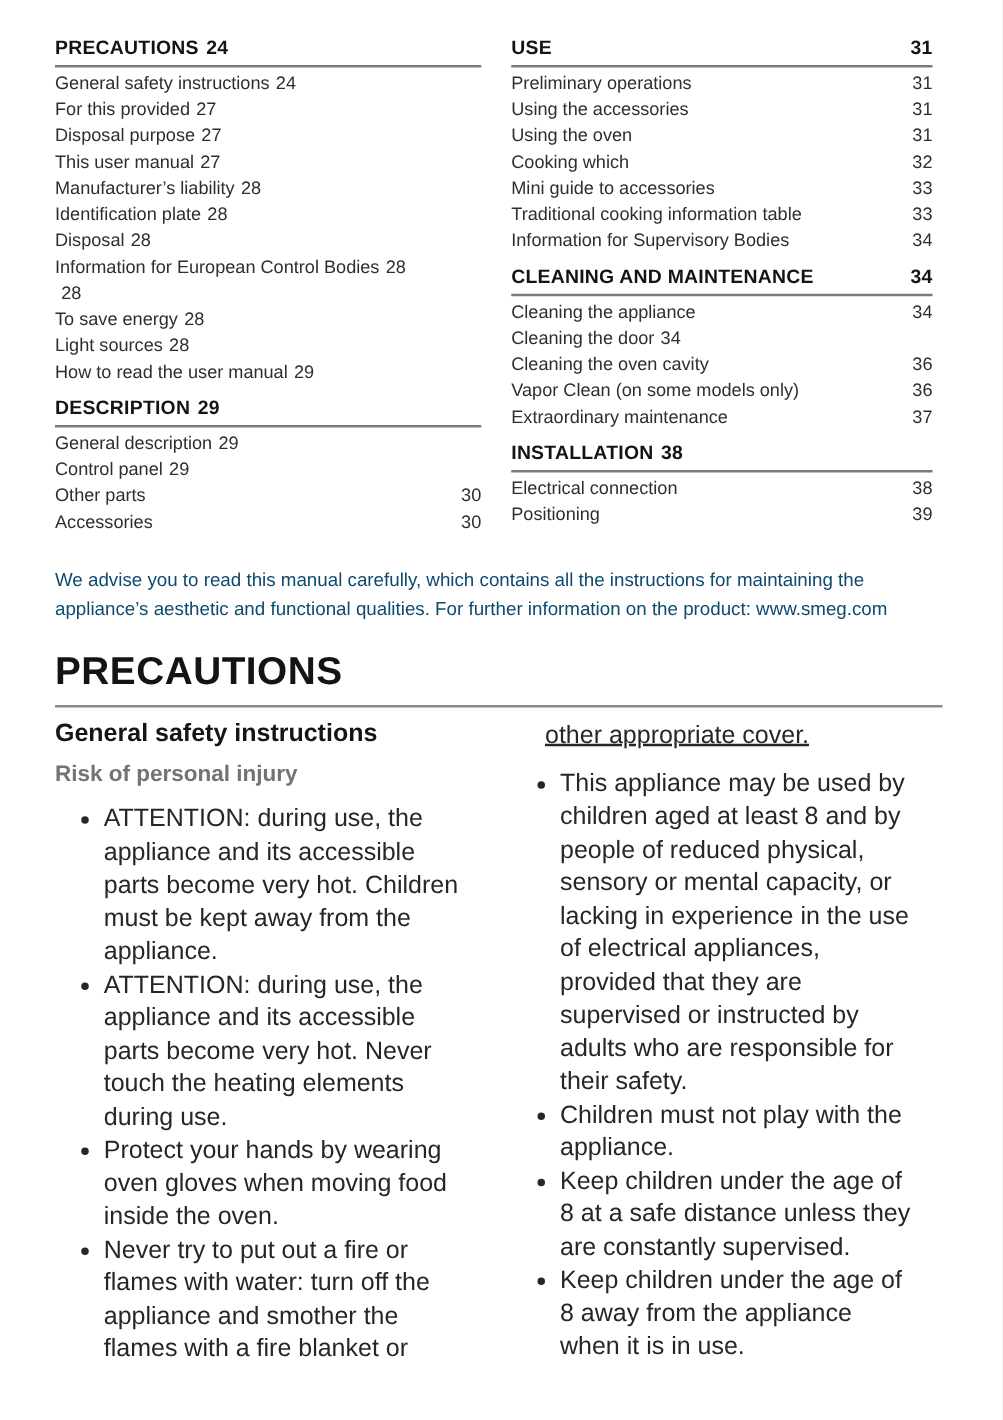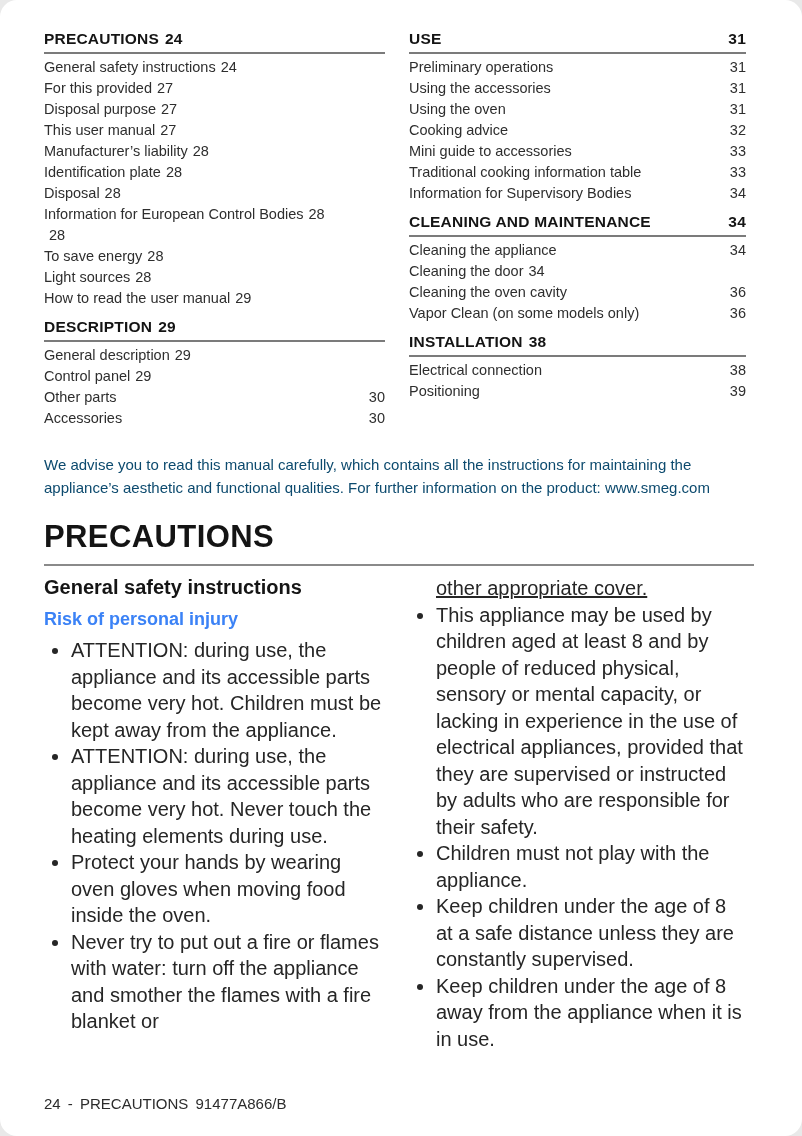--- a/index.html
+++ b/index.html
@@ -6,21 +6,20 @@
   .page{
     position:relative;
     width:802px;height:1136px;
     margin:0 auto;
     background:#ffffff;
     box-sizing:border-box;
     padding:28px 48px 0 44px;
     font-family:"Liberation Sans", sans-serif;
     color:#2a2a2a;
     overflow:hidden;
-    border-radius:17px;
   }
   
   .toc{display:flex;gap:24px;}
   .toc-col{min-width:0;}
   .toc-col.left{width:341px;}
   .toc-col.right{width:337px;}
   .toc-section{margin-bottom:7px;}
   .toc-header{
     display:flex;align-items:baseline;
     font-weight:bold;font-size:15.5px;line-height:18px;
@@ -48,22 +47,22 @@
     letter-spacing:.4px;
     padding-bottom:9px;
     border-bottom:2px solid #8a8a8a;
   }
   
   .body-cols{display:flex;gap:24px;margin-top:9px;}
   .body-col{min-width:0;font-size:20px;line-height:26.5px;color:#262626;}
   .body-col.left{width:341px;}
   .body-col.right{width:337px;}
   .h-gsi{font-size:20px;font-weight:bold;color:#151515;margin:0 0 9px;line-height:24px;}
-  .h-risk{font-size:18px;font-weight:bold;color:#3b82f6;margin:0 0 7px;line-height:22px;}
-  ul.bullets{margin:0;padding-left:27px;list-style:disc;}
+  .h-risk{font-size:18px;font-weight:bold;color:#737373;margin:0 0 7px;line-height:22px;}
+  ul.bullets{margin:12px;padding-left:27px;list-style:disc;}
   ul.bullets li{margin:0;padding:0;}
   .continuation{padding-left:27px;text-decoration:underline;}
   
   .footer{
     position:absolute;left:44px;bottom:24px;
     font-size:15px;color:#2c2c2c;word-spacing:3px;
   }
 </style>
 </head>
 <body>
@@ -188,21 +187,21 @@
                 <span>Using the accessories</span>
                 <span class="pg right">31</span>
               </div>
 
               <div class="toc-item">
                 <span>Using the oven</span>
                 <span class="pg right">31</span>
               </div>
 
               <div class="toc-item">
-                <span>Cooking advice</span>
+                <span>Cooking which</span>
                 <span class="pg right">32</span>
               </div>
 
               <div class="toc-item">
                 <span>Mini guide to accessories</span>
                 <span class="pg right">33</span>
               </div>
 
               <div class="toc-item">
                 <span>Traditional cooking information table</span>
@@ -236,20 +235,24 @@
               <div class="toc-item">
                 <span>Cleaning the oven cavity</span>
                 <span class="pg right">36</span>
               </div>
 
               <div class="toc-item">
                 <span>Vapor Clean (on some models only)</span>
                 <span class="pg right">36</span>
               </div>
 
+              <div class="toc-item">
+                <span>Extraordinary maintenance</span>
+                <span class="pg right">37</span>
+              </div>
             </div>
         </div>
 
         <div class="toc-section">
           <div class="toc-header">
             <span>INSTALLATION</span>
             <span class="pg inline">38</span>
           </div>
           <div>
 
@@ -294,15 +297,14 @@
 
           <li>Children must not play with the appliance.</li>
 
           <li>Keep children under the age of 8 at a safe distance unless they are constantly supervised.</li>
 
           <li>Keep children under the age of 8 away from the appliance when it is in use.</li>
         </ul>
     </div>
   </div>
 
-  <div class="footer">24 - PRECAUTIONS 91477A866/B</div>
 
 </div>
 
 </body></html>

